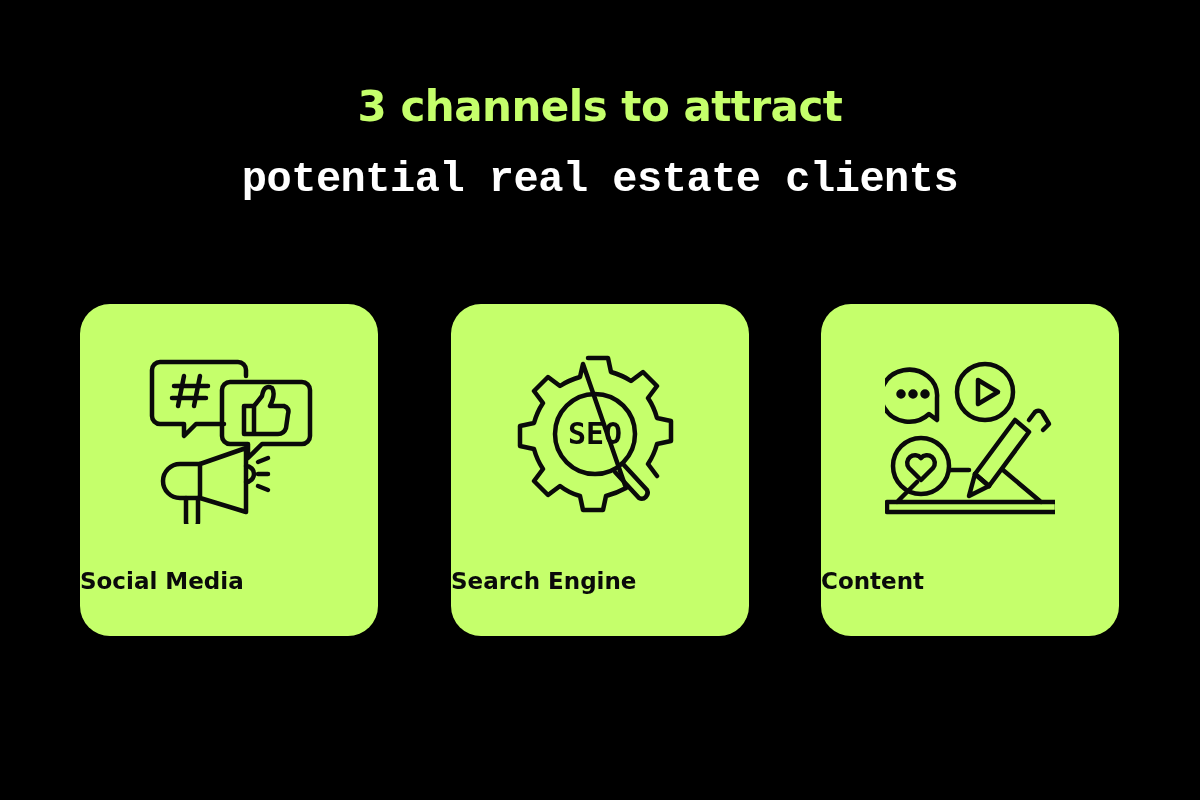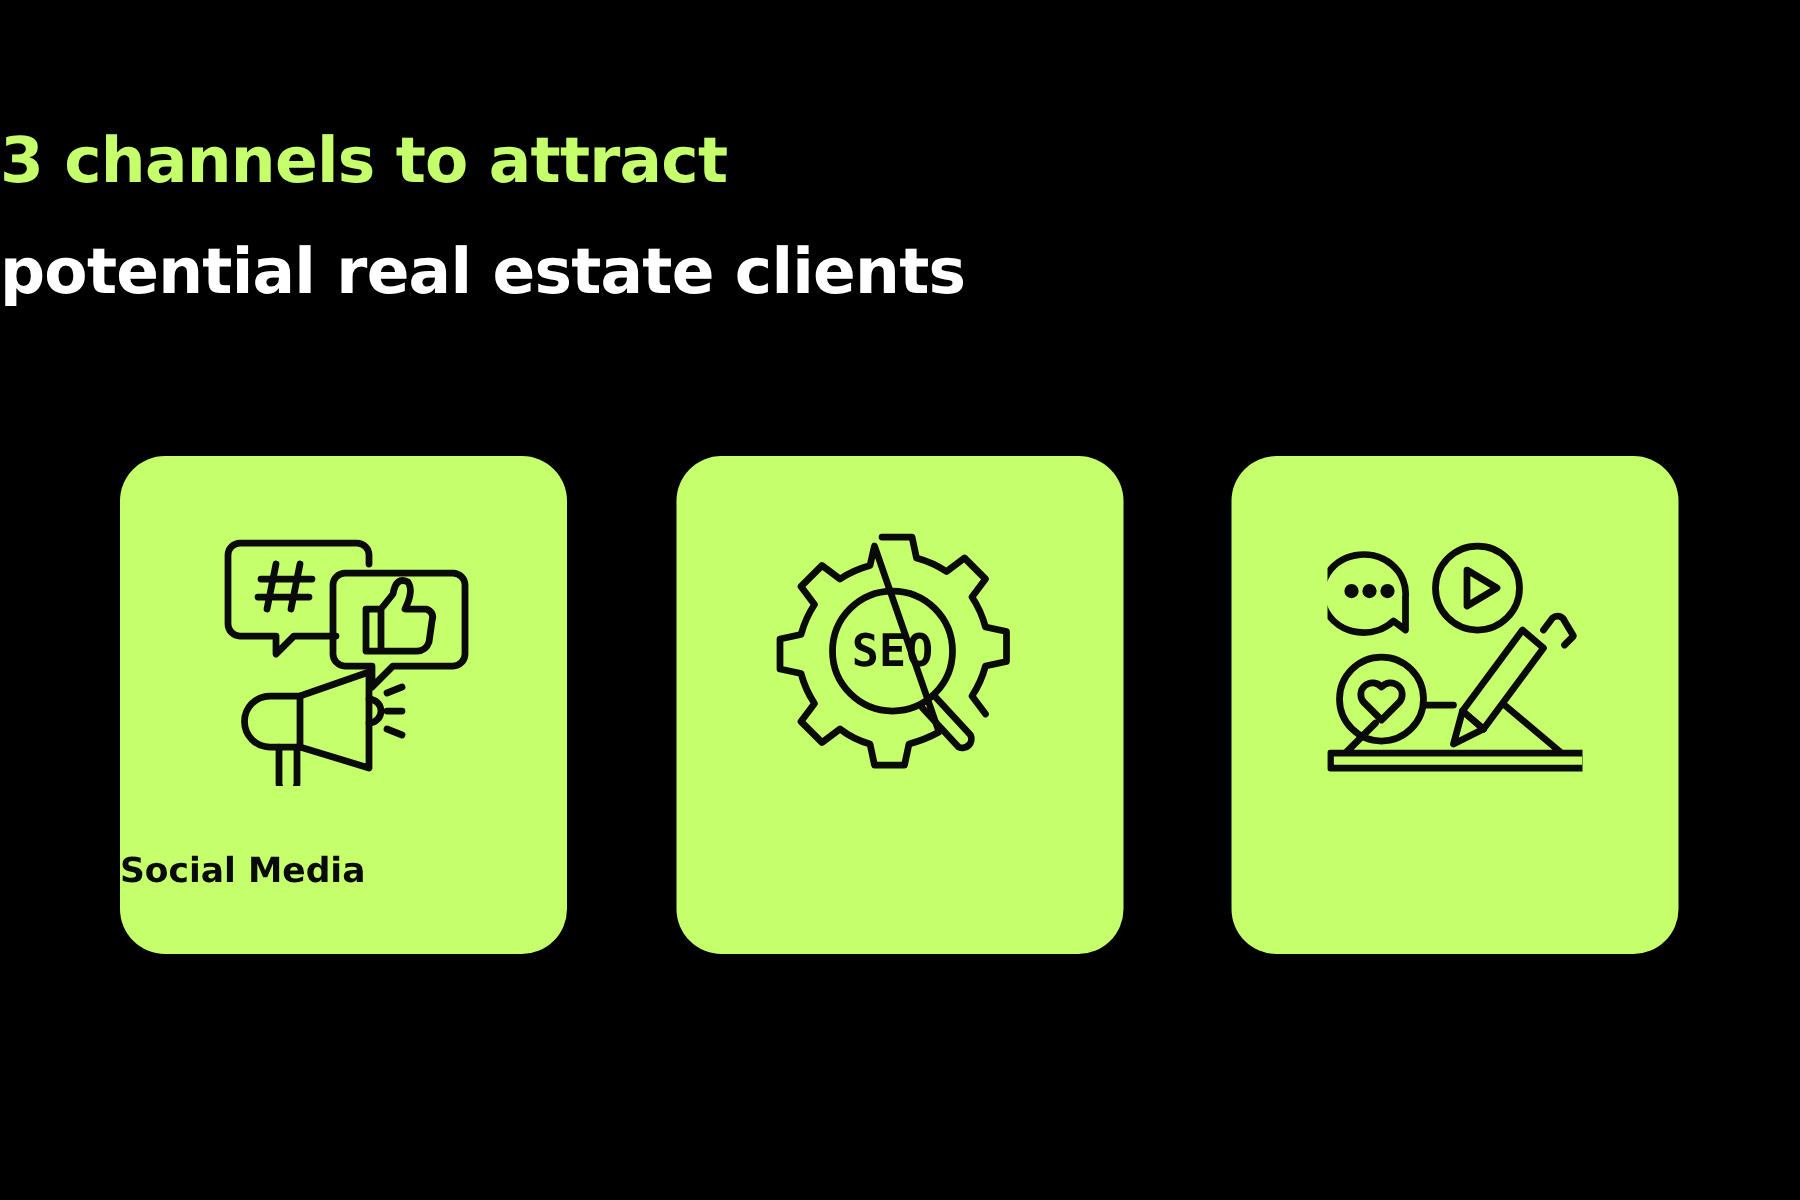--- a/index.html
+++ b/index.html
@@ -1,25 +1,25 @@
 <!DOCTYPE html>
 <html><head>
   <meta charset="utf-8">
   <style>
     html, body { margin: 0; padding: 0; }
     body {
       width: 1200px; height: 800px; background: #000000; position: relative; overflow: hidden;
       font-family: "DejaVu Sans", sans-serif;
     }
     .title {
-      position: absolute; left: 0; width: 1200px; text-align: left;
+      position: absolute; left: 0; width: 1200px; text-align: center;
       font-weight: bold; font-size: 42px; letter-spacing: -0.5px;
     }
     .title.l1 { top: 82px; color: #C5FF6B; }
-    .title.l2 { top: 156px; color: #FFFFFF; }
+    .title.l2 { top: 156px; color: #FFFFFF; font-family: Liberation Mono, monospace; }
     .card {
       position: absolute; top: 304px; width: 298px; height: 332px;
       background: #C5FF6B; border-radius: 30px;
     }
     .card .icon { position: absolute; left: 64px; top: 50px; width: 170px; height: 170px; }
     .card .label {
       position: absolute; left: 0; width: 100%; top: 258px; text-align: left;
       color: #0a0a0a; font-weight: bold; font-size: 23px; line-height: 39px;
     }
     .card .label span { display: block; }
@@ -54,20 +54,21 @@
   <svg class="icon" viewBox="0 0 170 170" fill="none" stroke="#0a0a0a" stroke-width="4.5" stroke-linecap="round" stroke-linejoin="round">
 
     <g transform="translate(80,80)">
       <path d="M-10 -78 H10 L13 -64 Q24 -61 33 -55 L45 -64 L59 -50 L50 -38 Q56 -29 59 -18 L73 -15 V5 L59 8 Q56 19 50 28 L59 40 M28 52 Q19 57 8 60 L5 74 H-15 L-18 60 Q-29 57 -38 50 L-50 59 L-64 45 L-55 33 Q-61 24 -64 13 L-78 10 V-10 L-64 -13 Q-61 -24 -55 -33 L-64 -45 L-50 -59 L-38 -50 Q-29 -56 -18 -59 L-15 -72 Z" transform="translate(3,2)"></path>
       <circle cx="0" cy="0" r="40"></circle>
       <path d="M28 30 L52 56 a6 6 0 0 1 -8 8 L20 38"></path>
     </g>
     <text x="80" y="90" text-anchor="middle" font-family="'DejaVu Sans Mono', monospace" font-weight="bold" font-size="30" fill="#0a0a0a" stroke="none">SEO</text>
   </svg>
   <div class="label">
+    <span>Search Engine</span>
   </div>
 </div>
 
 <div class="card" style="left:821px;">
   <svg class="icon" viewBox="0 0 170 170" fill="none" stroke="#0a0a0a" stroke-width="4.5" stroke-linecap="round" stroke-linejoin="round">
 
     <path d="M58 50 a28 26 0 1 0 -8 16 L58 72 Z" transform="translate(-6,-6)"></path>
     <circle cx="16" cy="40" r="2.5" fill="#0a0a0a"></circle>
     <circle cx="28" cy="40" r="2.5" fill="#0a0a0a"></circle>
     <circle cx="40" cy="40" r="2.5" fill="#0a0a0a"></circle>
@@ -79,14 +80,15 @@
     <path d="M36 126 L24 114 a7 7 0 0 1 12 -10 a7 7 0 0 1 12 10 Z"></path>
 
     <path d="M100 166 L140 112 L154 124 L114 178 Z" transform="translate(-10,-46)"></path>
     <path d="M90 120 L104 132"></path>
     <path d="M144 66 L150 58 a5 5 0 0 1 8 2 L164 70 L158 76"></path>
     <path d="M90 120 L84 142 L104 132"></path>
 
     <path d="M12 148 L32 128 M64 116 H84 M118 116 L156 148 M2 148 H172 V158 H2 Z"></path>
   </svg>
   <div class="label">
+    <span>Content</span>
   </div>
 </div>
 
 </body></html>

